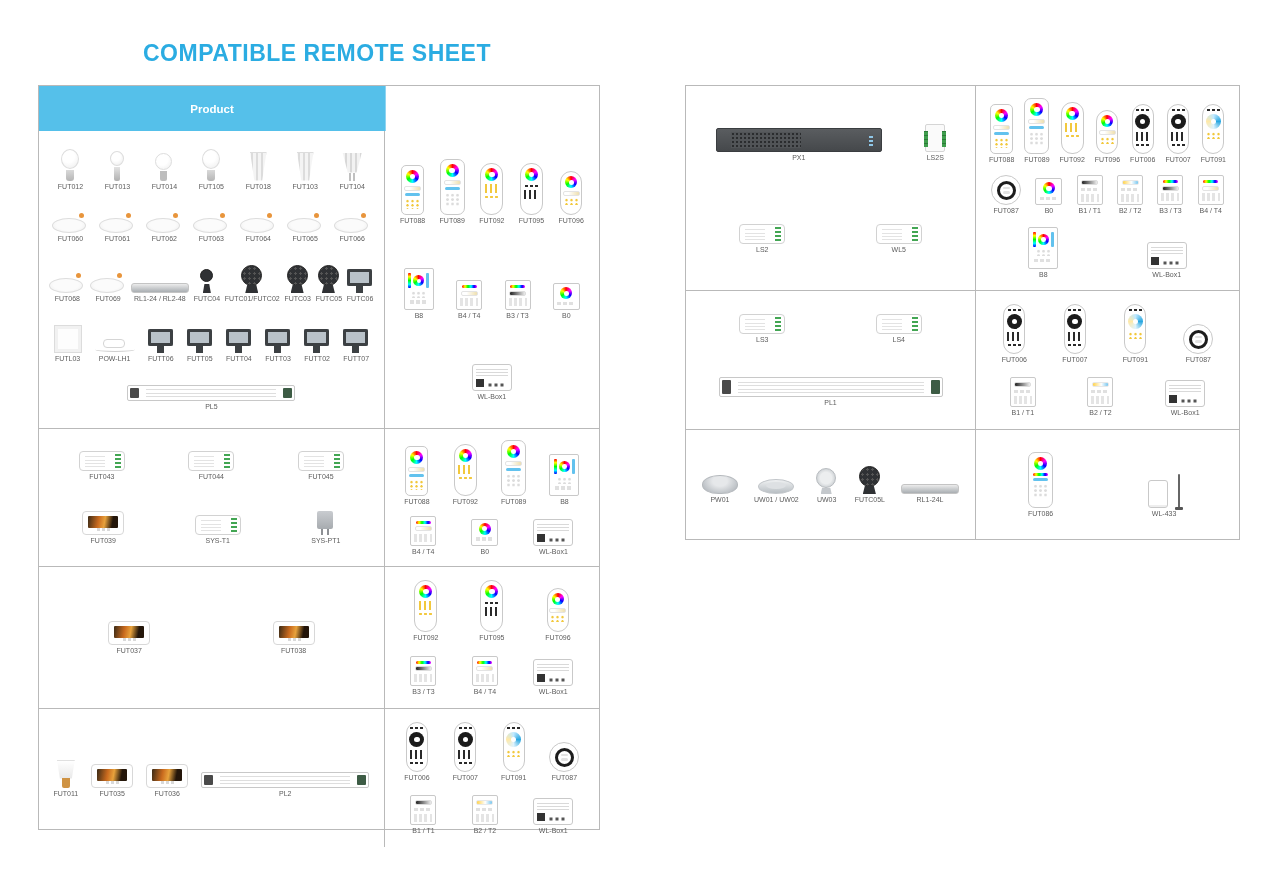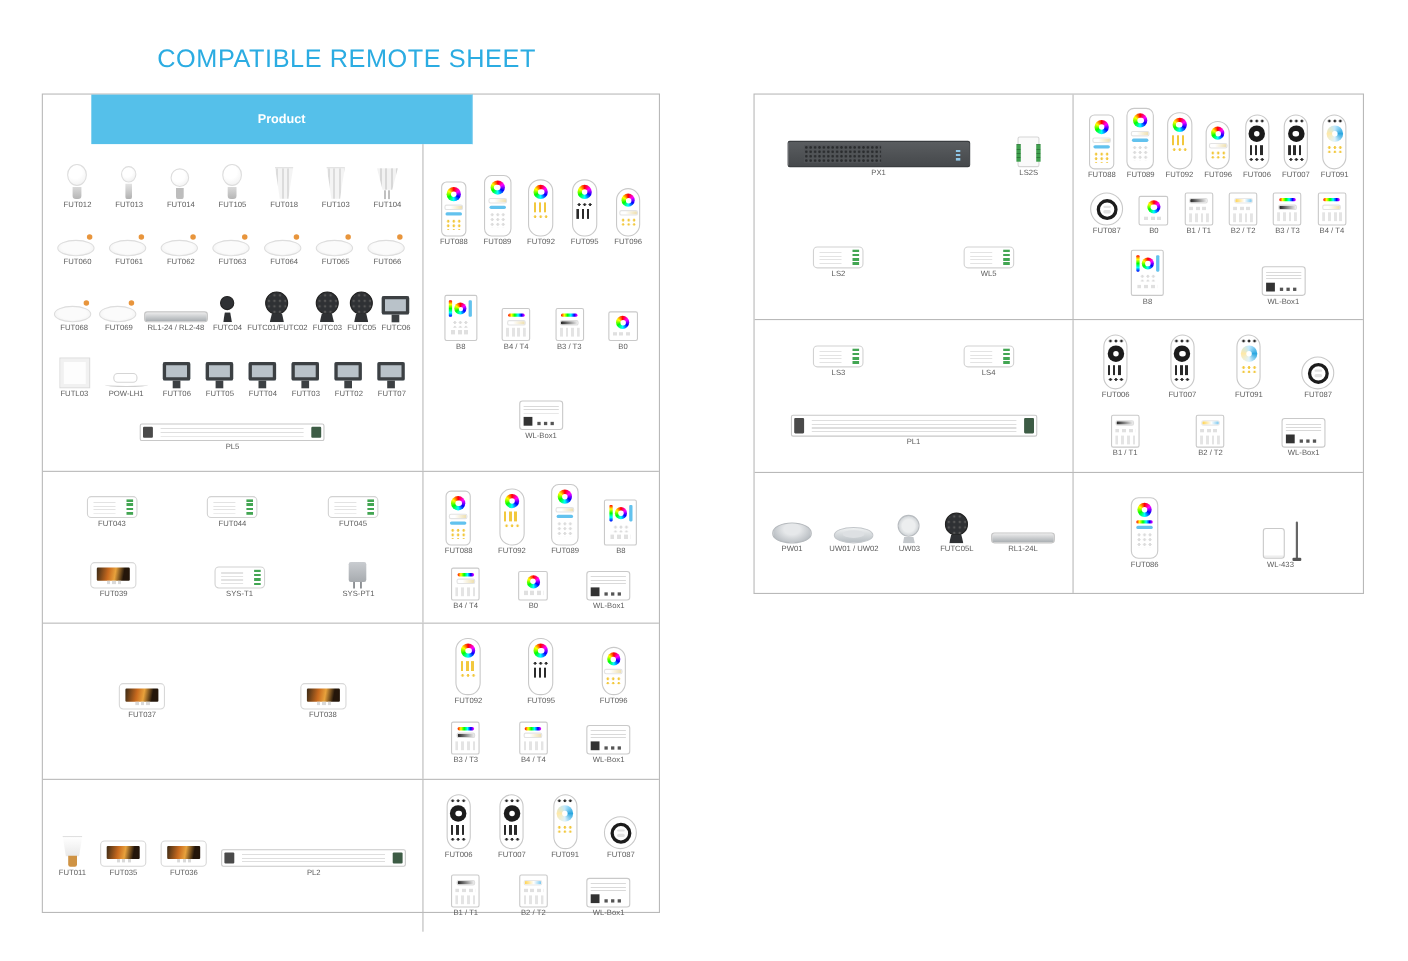--- a/index.html
+++ b/index.html
@@ -1,19 +1,19 @@
 <!DOCTYPE html>
 <html><head>
 <meta charset="utf-8">
 <style>
   html,body{margin:0;padding:0;background:#fff;font-family:"Liberation Sans",sans-serif;}
   #canvas{position:relative;width:1280px;height:874px;background:#fff;overflow:hidden;}
-  .page-title{position:absolute;left:143px;top:40px;font-size:23px;font-weight:normal;color:#2bace2;letter-spacing:.5px;}
+  .page-title{position:absolute;left:143px;top:40px;font-size:23px;font-weight:bold;color:#2bace2;letter-spacing:.5px;}
   .ctable{position:absolute;border:1px solid #b9b9b9;box-sizing:border-box;background:#fff;}
-  .thead{display:flex;height:45px;padding-left:44px;}
+  .thead{display:flex;height:45px;}
   .th{background:#55c0ea;color:#fff;font-size:11.5px;font-weight:bold;display:flex;align-items:center;justify-content:center;box-sizing:border-box;}
   .th:first-child{border-right:1px solid #8fd4f1;}
   .trow{display:flex;border-top:1px solid #b9b9b9;box-sizing:border-box;}
   .trow.first{border-top:none;}
   .tcell{box-sizing:border-box;display:flex;flex-direction:column;justify-content:space-around;padding:6px 8px;}
   .tcell.prod{border-right:1px solid #b9b9b9;}
   .line{display:flex;align-items:flex-end;justify-content:space-around;width:100%;}
   .line.single{justify-content:center;}
   .fig{display:flex;flex-direction:column;align-items:center;gap:2px;}
   .lbl{font-size:7px;color:#5c5c5c;white-space:nowrap;line-height:1;}

